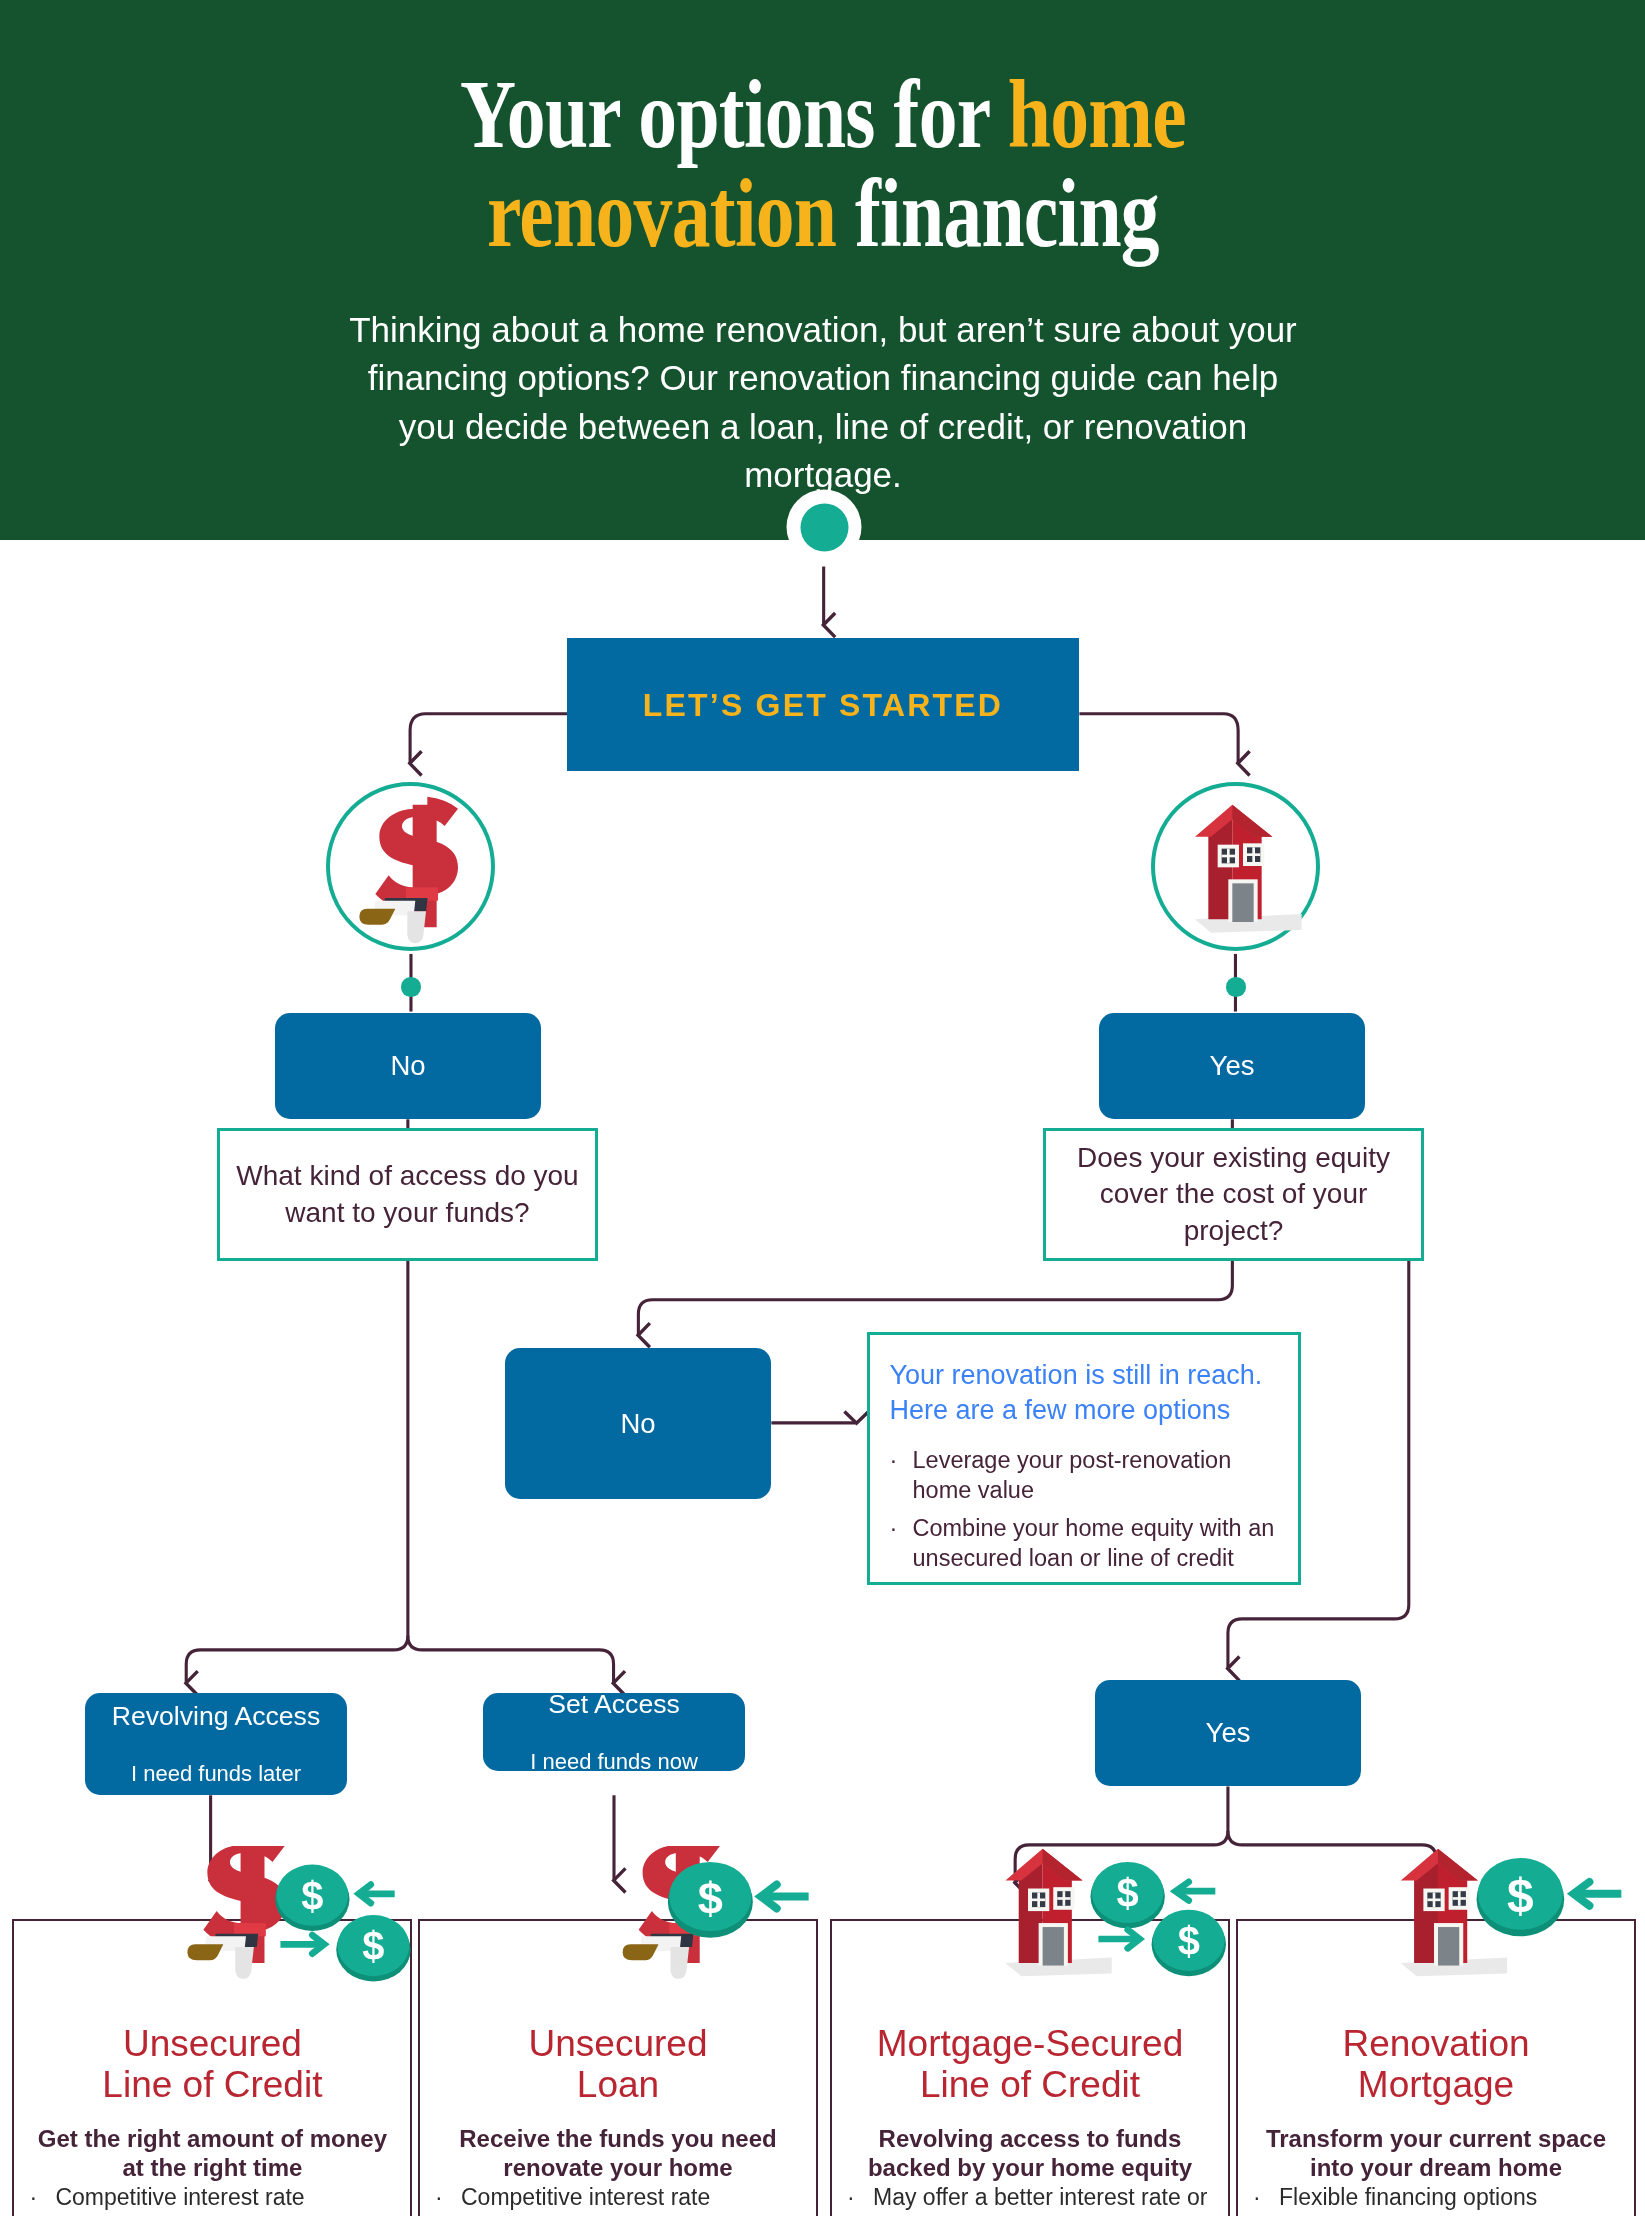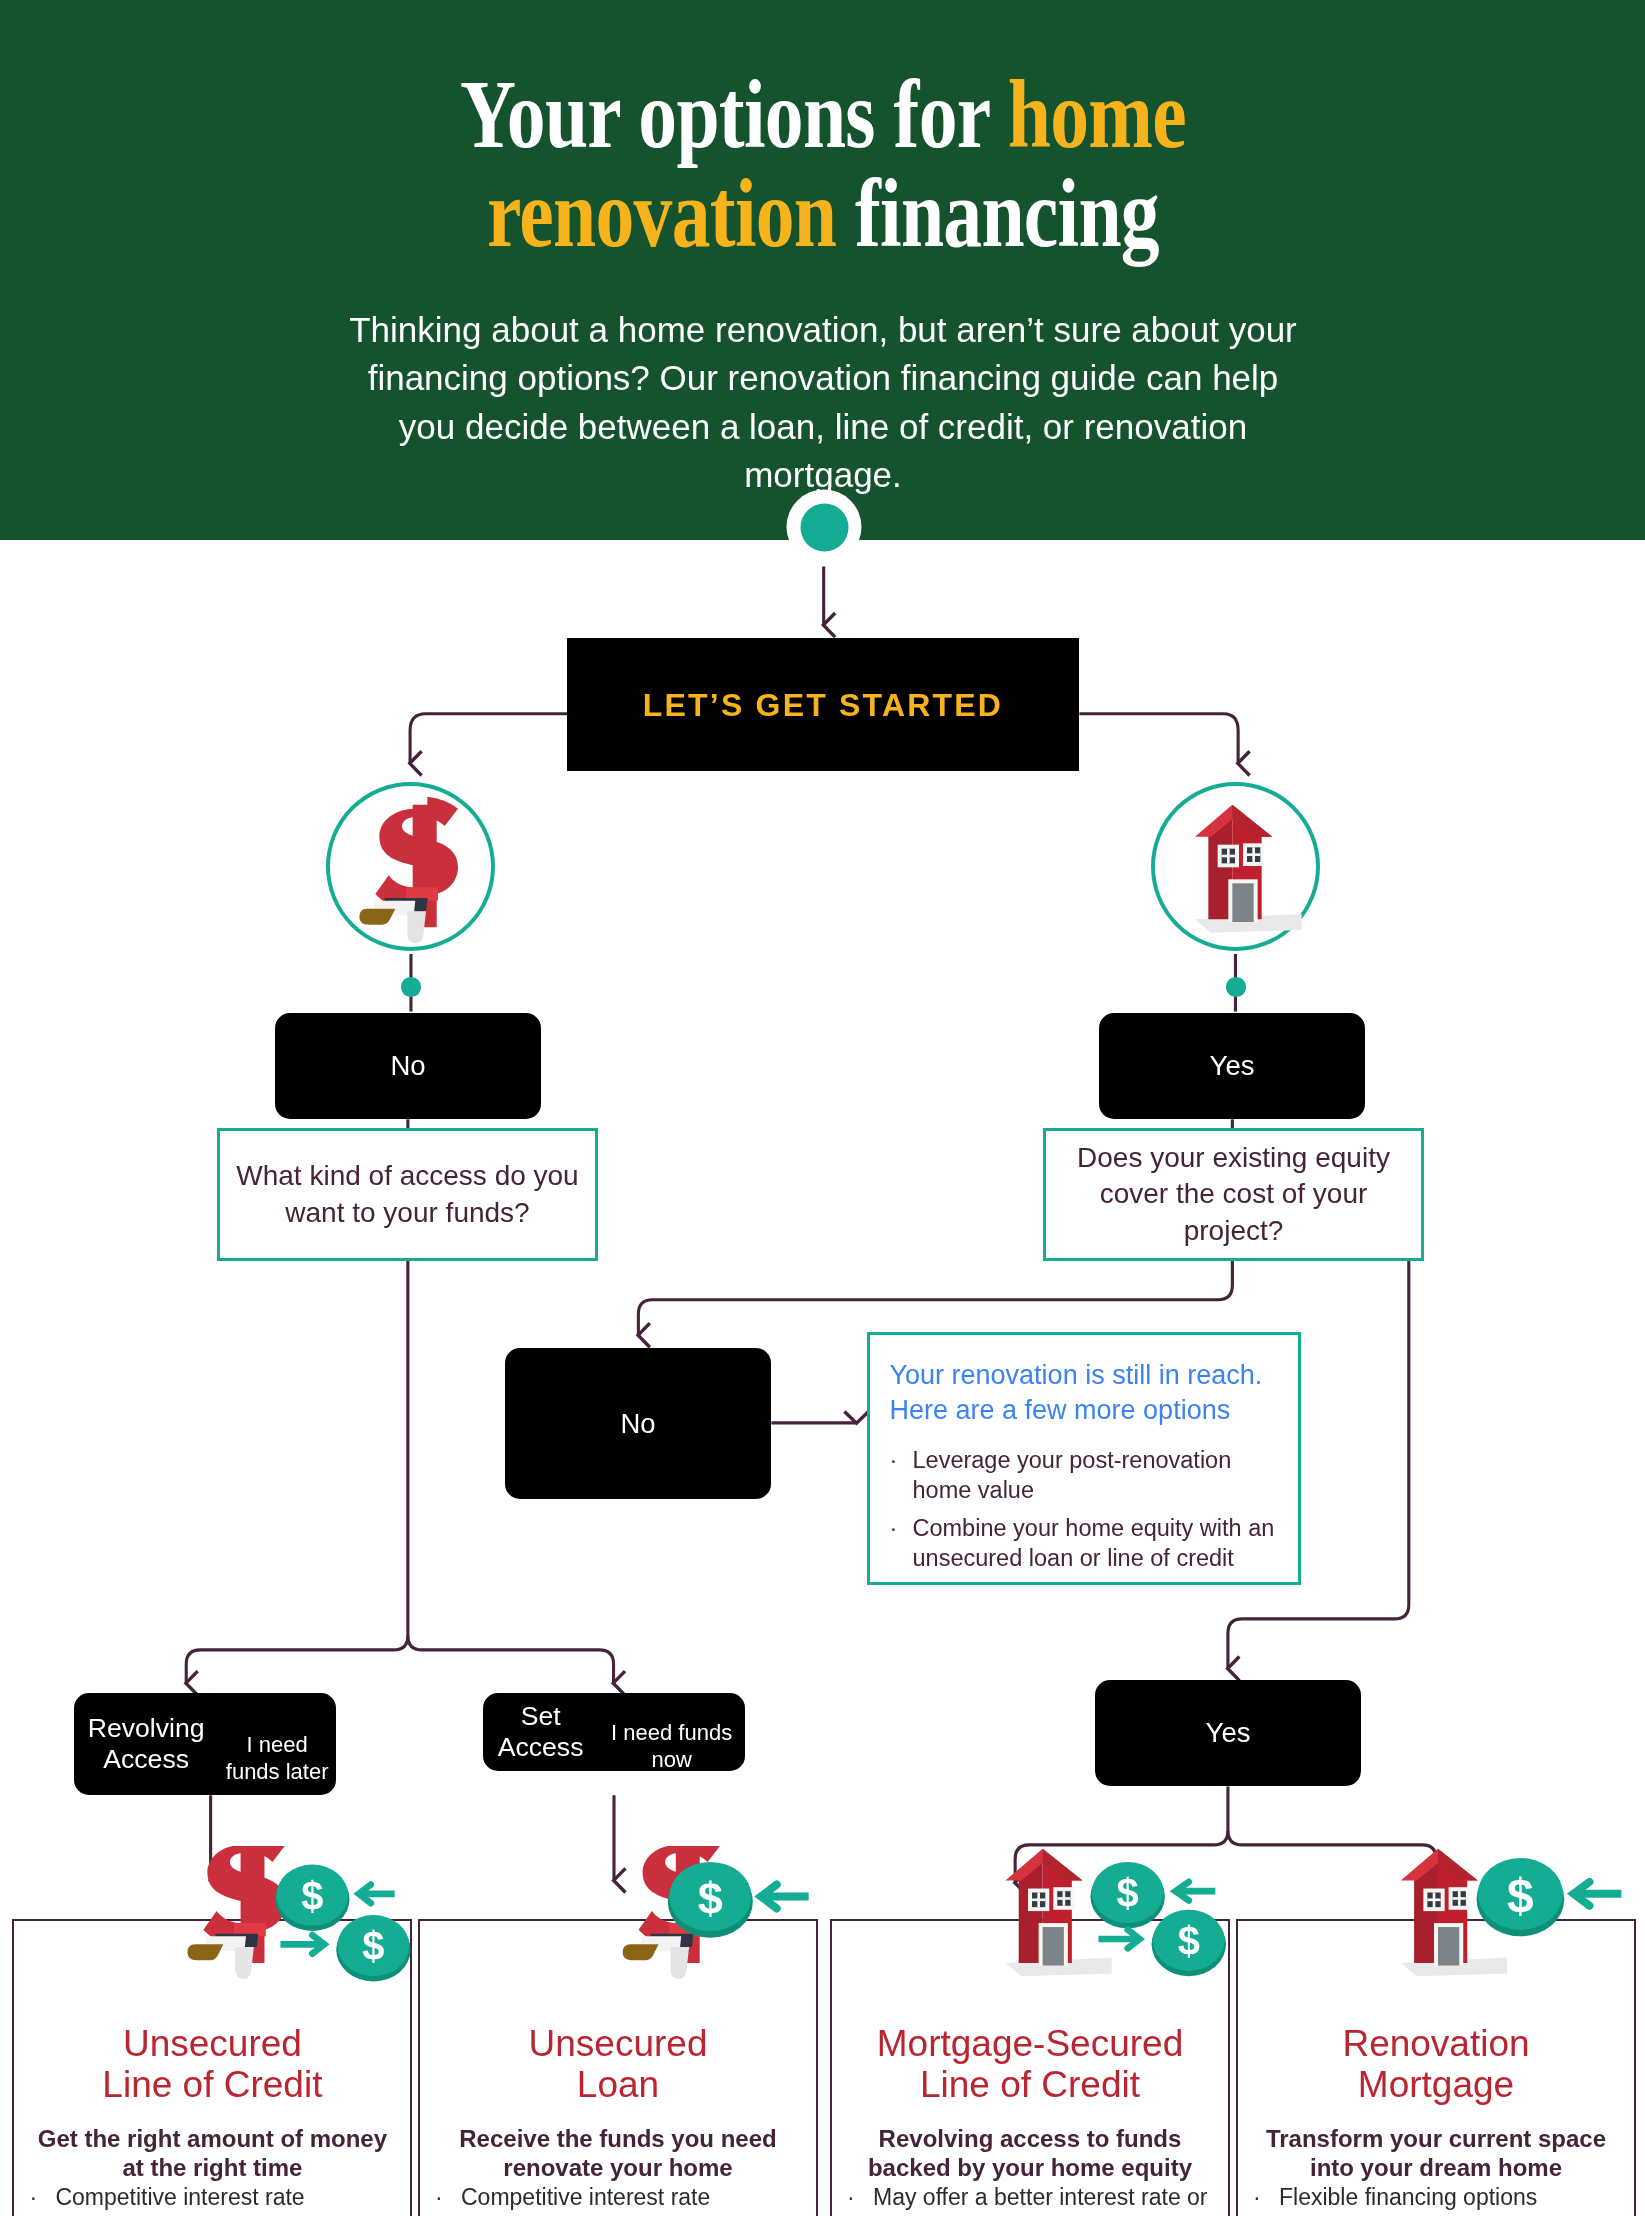--- a/index.html
+++ b/index.html
@@ -52,23 +52,23 @@
     width:48px; height:48px; border-radius:50%;
     background:#15AC94;
   }
 
   
   #wires { position:absolute; left:0; top:0; width:1646px; height:2743px; pointer-events:none; }
 
   
   .plum-box {
     position:absolute;
-    background:#000000;
+    background:#0369a1;
     color:#ffffff;
-    display:flex; flex-direction:row;
+    display:flex; flex-direction:column;
     align-items:center; justify-content:center;
     text-align:center;
   }
   .plum-box.rounded { border-radius:15px; }
   .teal-box {
     position:absolute;
     background:#ffffff;
     border:3.1px solid #15AC94;
     color:#452338;
     display:flex; flex-direction:column;
@@ -121,21 +121,21 @@
   }
   #info-head { font-size:27px; line-height:1.28; font-weight:400; color:#3b82f6; }
   #info-list { margin-top:17.7px; width:100%; }
   #info-list .li {
     display:flex; font-size:23.5px; line-height:1.30; color:#452338;
     margin-bottom:7px; font-weight:400;
   }
   #info-list .li .bl { width:23px; flex:0 0 23px; }
 
   
-  #access-box-1 { left:74px;  top:1693px; width:262px; height:102px; }
+  #access-box-1 { left:85px;  top:1693px; width:262px; height:102px; }
   #access-box-2 { left:483px; top:1693px; width:262px; height:78px; }
   .acc-title { font-size:26.6px; font-weight:400; line-height:1.18; }
   .acc-sub   { font-size:22px; font-weight:400; line-height:1.25;margin-top:28px; }
 
   
   .card {
     position:absolute;
     top:1919px; width:400px; height:552px;
     border:2.7px solid #452338;
     background:#ffffff;

